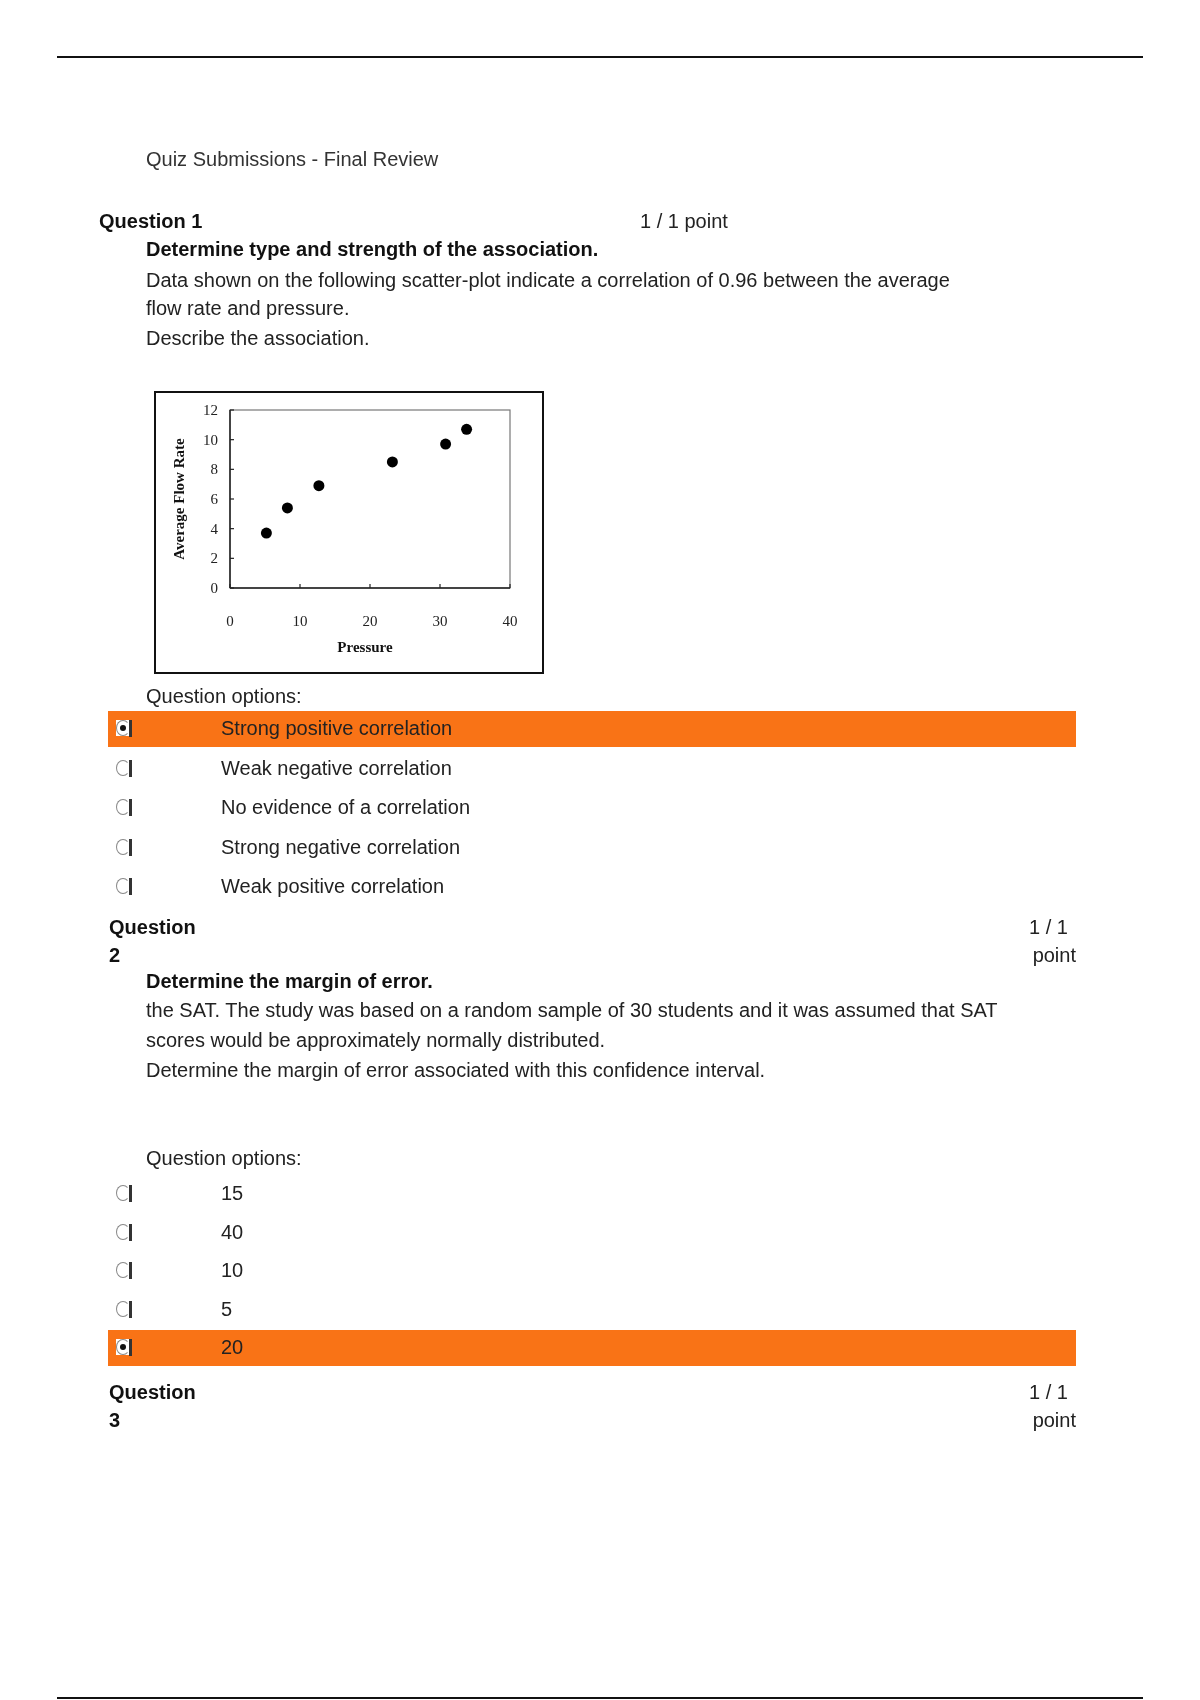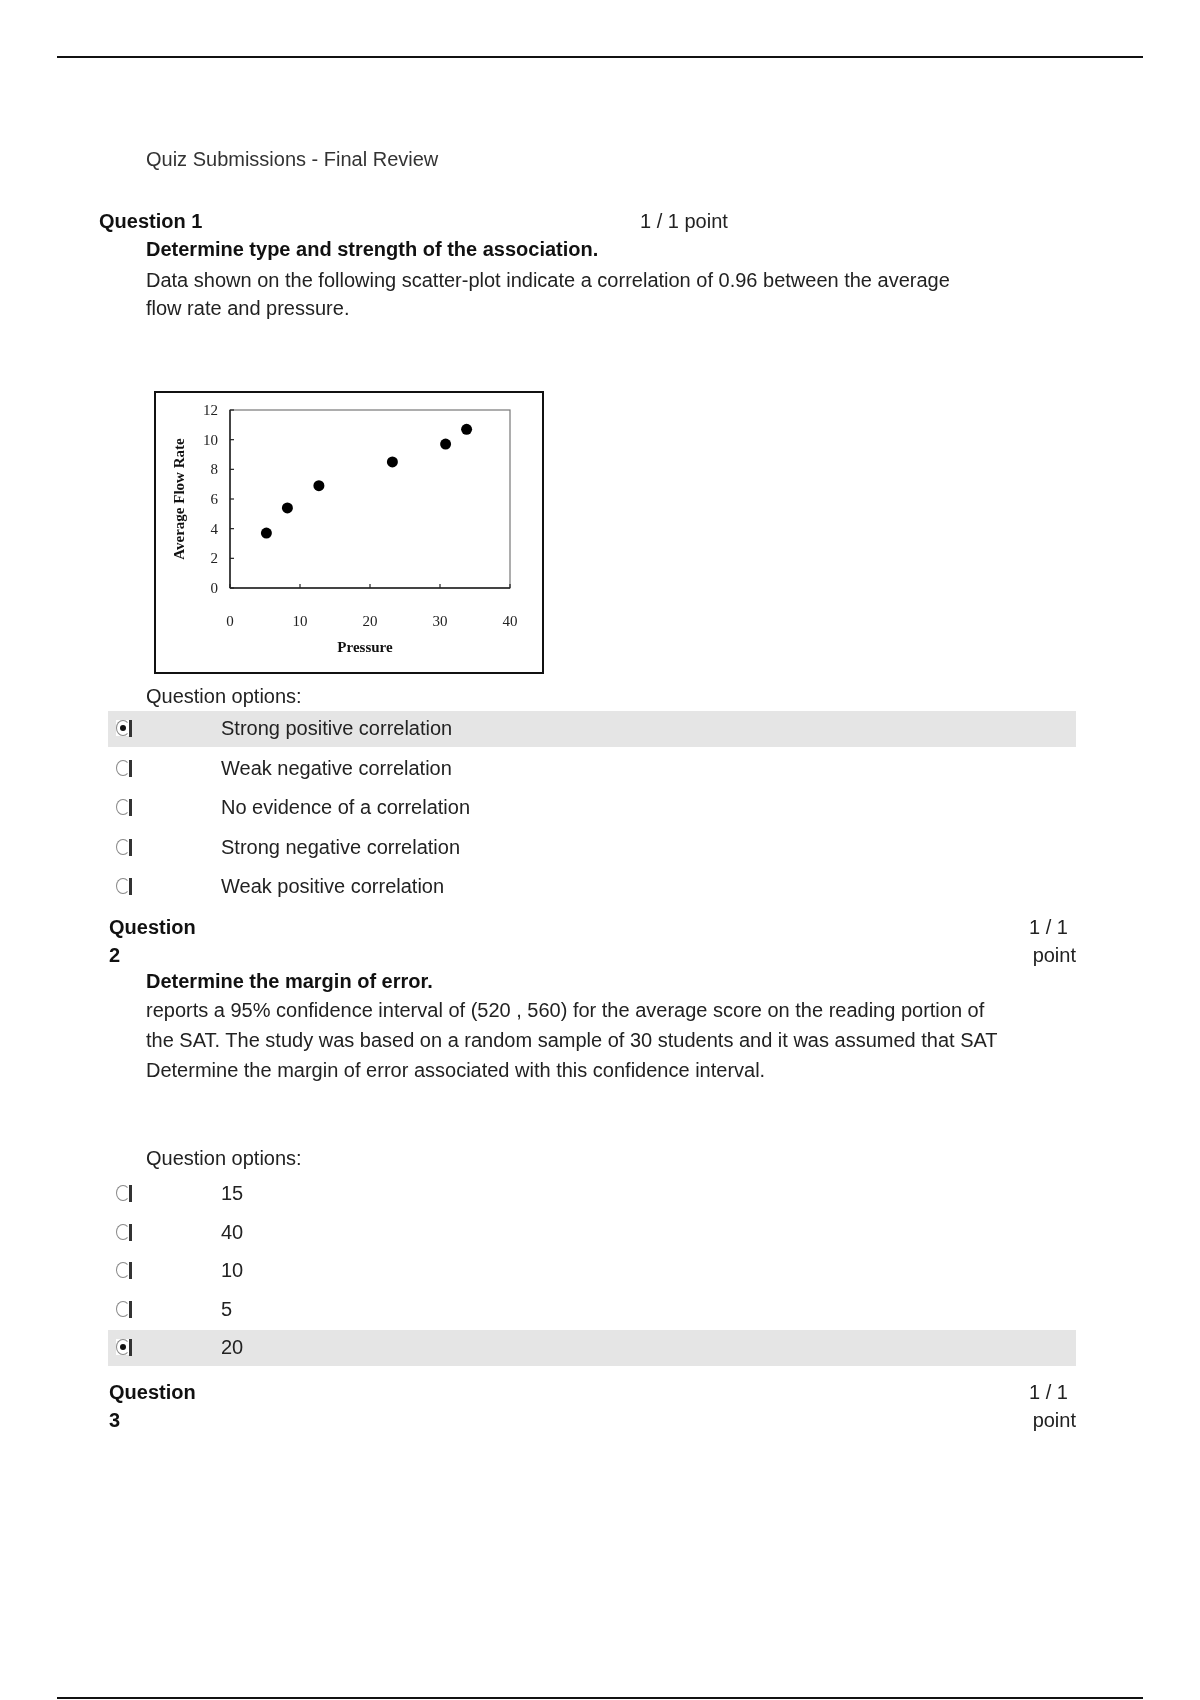--- a/index.html
+++ b/index.html
@@ -9,21 +9,21 @@
   .rule.top { top: 56px; }
   .rule.bottom { top: 1697px; }
   .abs { position: absolute; }
   .title { left: 146px; top: 148px; font-size: 20px; color: #333; }
   .q-label { font-size: 20px; font-weight: bold; color: #111; }
   .q-points { font-size: 20px; color: #222; }
   .q-heading { font-size: 20px; font-weight: bold; color: #111; text-align: center; }
   .q-text { font-size: 20px; line-height: 30px; color: #222; }
   .opts-label { font-size: 20px; color: #222; }
   .option { position: absolute; left: 108px; width: 968px; height: 36px; }
-  .option.selected { background: #e5e5e5; }
+  .option.selected { background: #f97316; }
   .radio { position: absolute; left: 8px; top: 9px; width: 14px; height: 16px; }
   .radio .circle { position: absolute; left: 0; top: 0; width: 12px; height: 14px;
                    border: 1.5px solid #888; border-right-color: transparent; border-radius: 50%; }
   .radio .bar { position: absolute; left: 13px; top: 0; width: 2.5px; height: 17px; background: #333; }
   .radio .dot { position: absolute; left: 3.5px; top: 4.5px; width: 6px; height: 6px; border-radius: 50%; background: #111; }
   .option.selected .radio { background: #fff; }
   .option .opt-text { position: absolute; left: 113px; top: 6px; font-size: 20px; color: #222; }
   .chart-box { position: absolute; left: 154px; top: 391px; width: 386px; height: 279px;
                border: 2px solid #111; background: #fff; }
   svg text { font-family: "Liberation Serif", "DejaVu Serif", serif; }
@@ -34,20 +34,21 @@
 <div class="rule top"></div>
 
 <div class="abs title">Quiz Submissions - Final Review</div>
 
 <div class="abs q-label" style="left:99px; top:210px;">Question 1</div>
 <div class="abs q-points" style="left:640px; top:210px;">1 / 1 point</div>
 <div class="abs q-heading" style="left:146px; top:238px;">Determine type and strength of the association.</div>
 <div class="abs q-text" style="left:146px; top:265px; width:940px;">
   <div>Data shown on the following scatter-plot indicate a correlation of 0.96 between the average</div>
   <div style="margin-top:-2px;">flow rate and pressure.</div>
+  <div>Describe the association.</div>
 </div>
 
 <div class="chart-box">
   <svg id="chart" width="386" height="279">
     <g id="chart-layer">
         <rect x="74" y="17" width="280" height="178" fill="none" stroke="#777" stroke-width="1.2"></rect>
         <line x1="74" y1="195" x2="354" y2="195" stroke="#222" stroke-width="1.5"></line>
         <line x1="74" y1="17" x2="74" y2="195" stroke="#222" stroke-width="1.5"></line>
         <line x1="74" y1="195" x2="74" y2="191" stroke="#222" stroke-width="1.2"></line>
         <text x="74" y="233" text-anchor="middle" font-size="15" fill="#222">0</text>
@@ -129,22 +130,22 @@
 <div class="abs q-label" style="left:109px; top:913px; line-height:28px;">
   <div>Question</div>
   <div>2</div>
 </div>
 <div class="abs q-points" style="right:124px; top:913px; line-height:28px; text-align:right;">
   <div style="padding-right:8px;">1 / 1</div>
   <div>point</div>
 </div>
 <div class="abs q-heading" style="left:146px; top:970px;">Determine the margin of error.</div>
 <div class="abs q-text" style="left:146px; top:995px; width:950px;">
-  <div>reports a 95% confidence interval of (520 ,  560) for the average score on the reading portion of</div>
   <div>the SAT.  The study was based on a random sample of 30 students and it was assumed that SAT</div>
+  <div>scores would be approximately normally distributed.</div>
   <div>Determine the margin of error associated with this confidence interval.</div>
 </div>
 <div class="abs opts-label" style="left:146px; top:1147px;">Question options:</div>
 
 <div id="q2-options">
     <div class="option" style="top: 1176px;">
       <span class="radio">
         <span class="circle"></span>
         <span class="bar"></span>
       </span>

